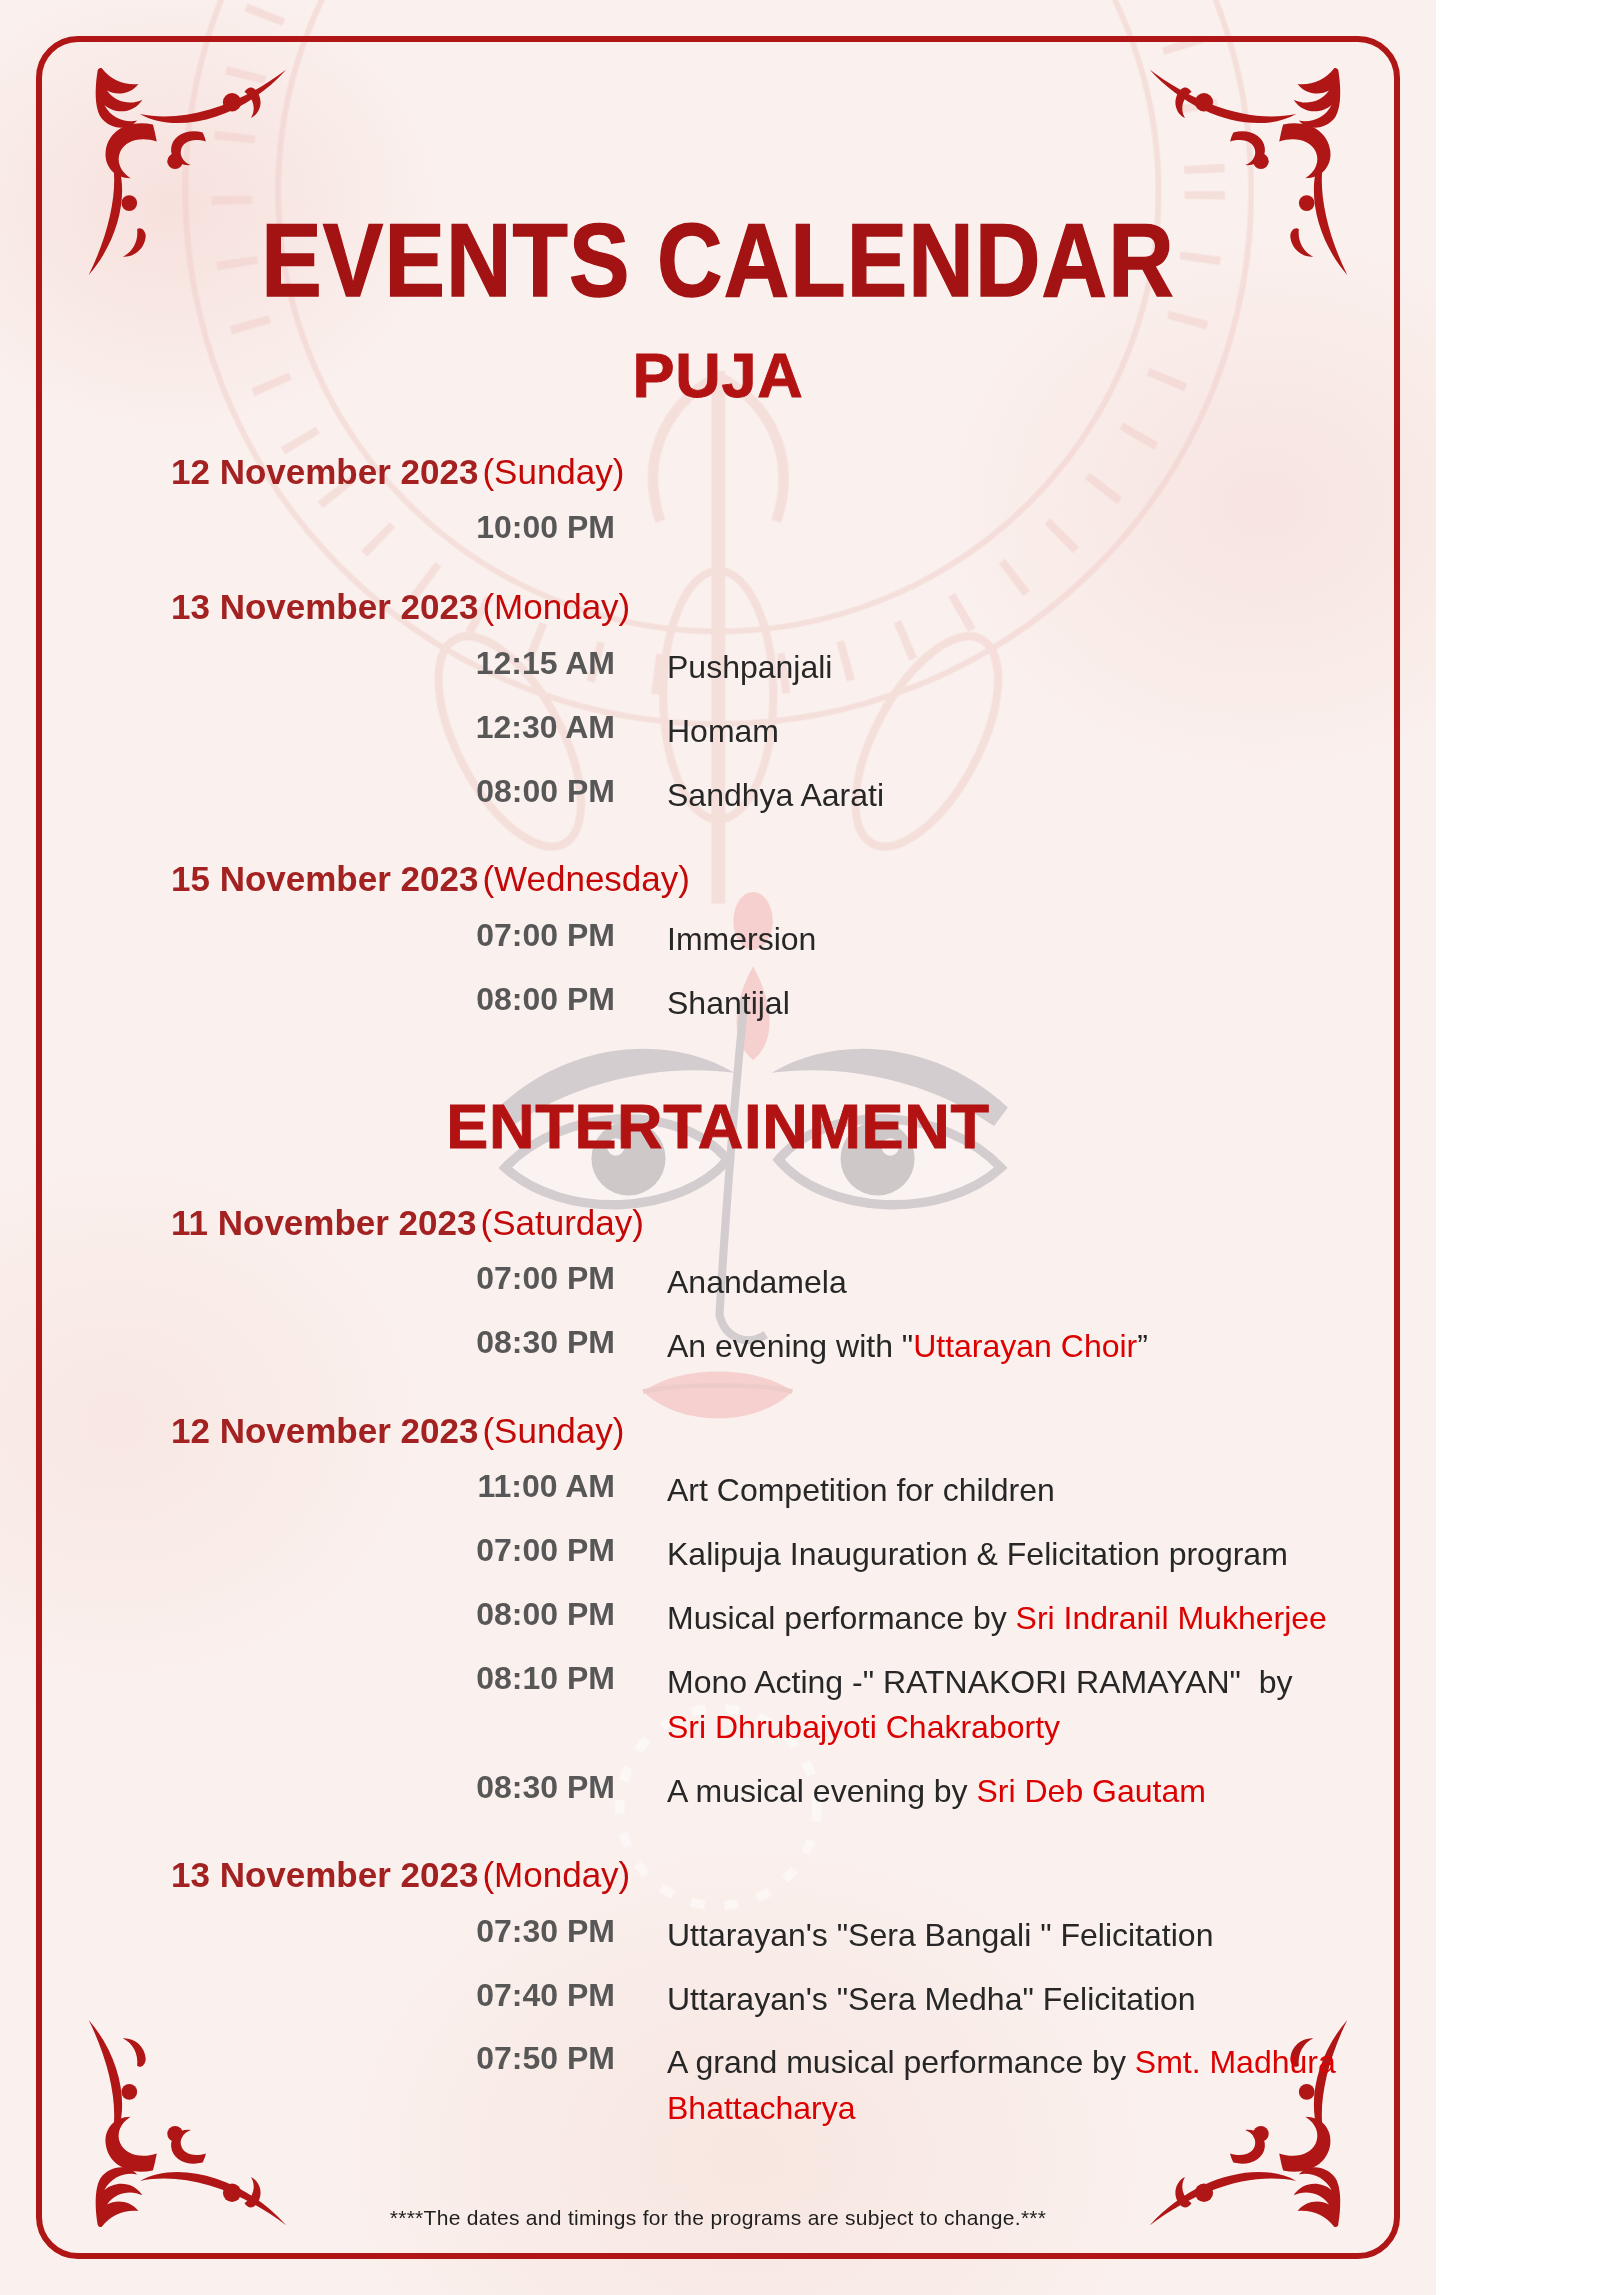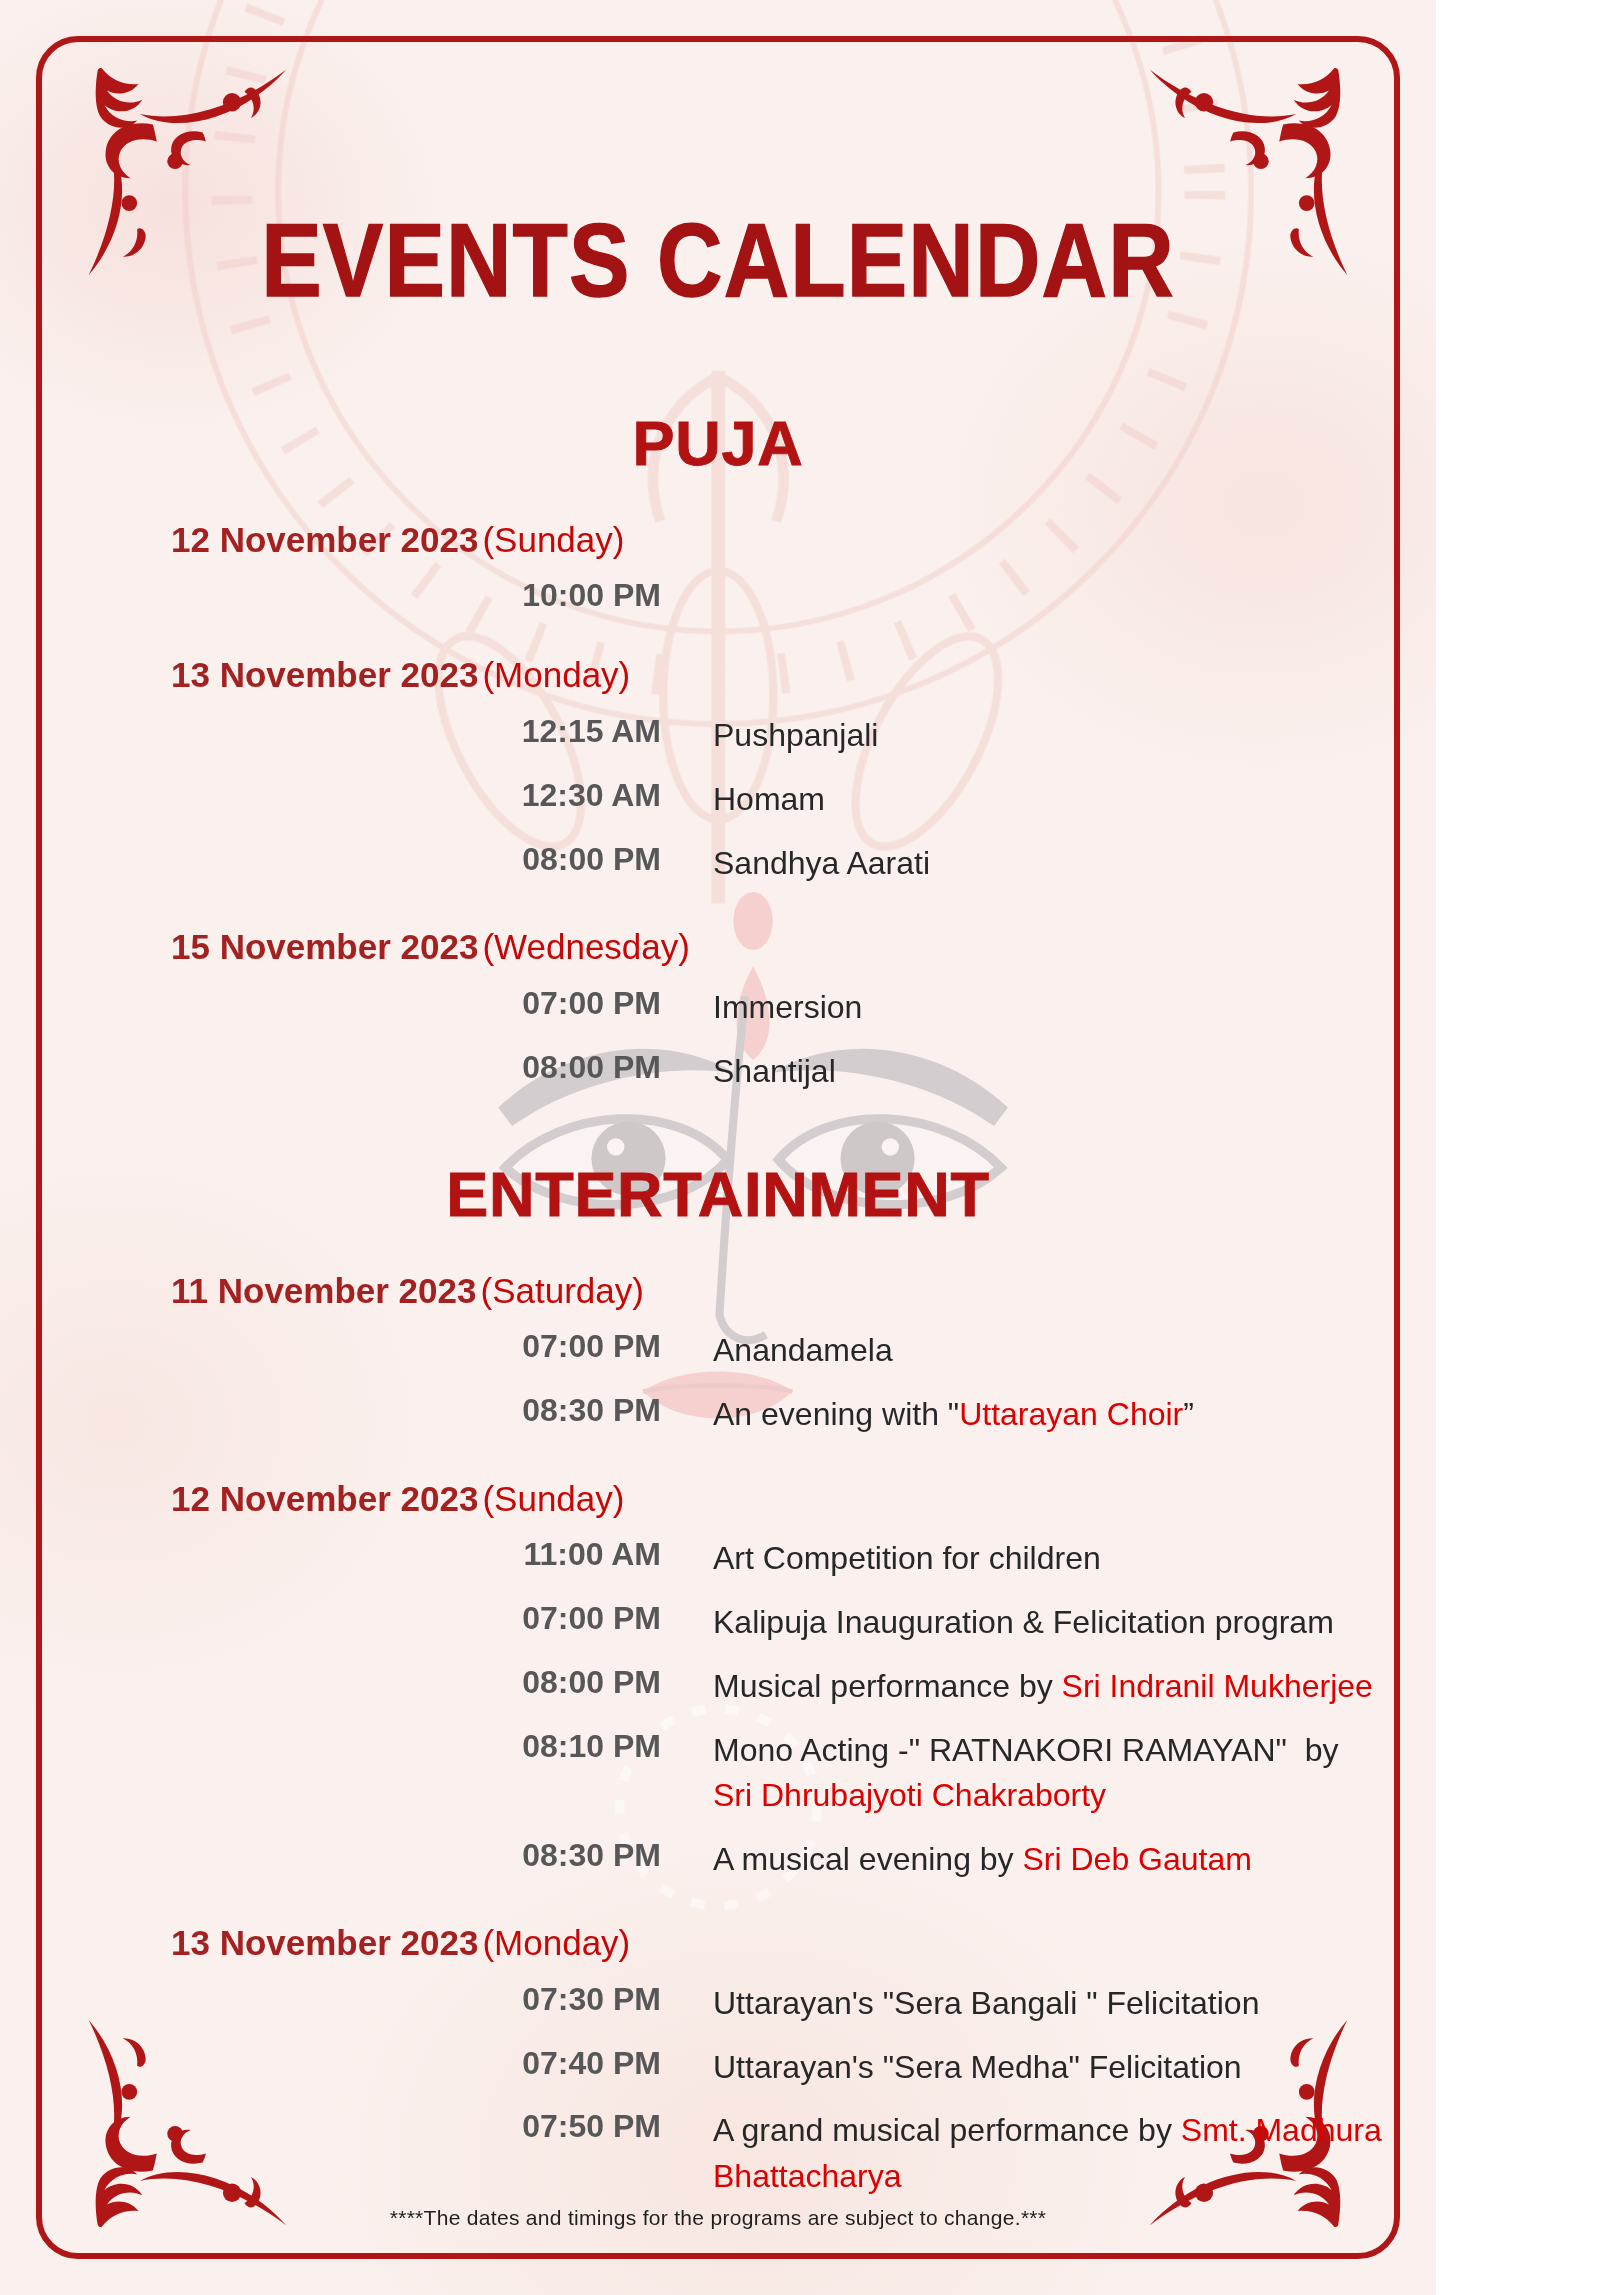--- a/index.html
+++ b/index.html
@@ -28,26 +28,26 @@
   .br{bottom:63px; right:73px; transform:scale(-1,-1);}
   .content{position:absolute; inset:0; overflow:hidden;}
   h1.title{
     margin:209px 0 0; text-align:center; font-weight:bold; font-size:103px; line-height:1;
     color:var(--c-title); letter-spacing:1.3px; transform:scaleX(.88); -webkit-text-stroke:1.4px var(--c-title);
   }
   h2.section-heading{
     margin:65px 0 0; text-align:center; font-weight:bold; font-size:63px; line-height:1.12;
     color:var(--c-section); letter-spacing:0.7px; -webkit-text-stroke:0.9px var(--c-section);
   }
-  section:first-of-type h2.section-heading{margin-top:96px;}
+  section:first-of-type h2.section-heading{margin-top:28px;}
   .date-line{margin:41px 0 0 171px; font-size:35px; line-height:1.13;}
   .date-text{font-weight:bold; color:var(--c-date);text-align:center;}
   .day-name{color:var(--c-day); margin-left:4px;}
   .event-row{display:flex; margin-top:18.3px; font-size:32px; line-height:1.15;}
-  .event-time{flex:none; width:615px; text-align:right; font-weight:bold; color:var(--c-time);padding-left:46px;}
+  .event-time{flex:none; width:615px; text-align:right; font-weight:bold; color:var(--c-time);}
   .event-desc{margin-left:52px; width:812px; color:var(--c-event); line-height:1.42;}
   .hl{color:var(--c-highlight);}
   .footer{
     position:absolute; left:0; right:0; bottom:65px; text-align:center;
     font-size:21px; color:var(--c-footer); letter-spacing:0.3px;
   }
 </style>
 </head>
 <body>
 

